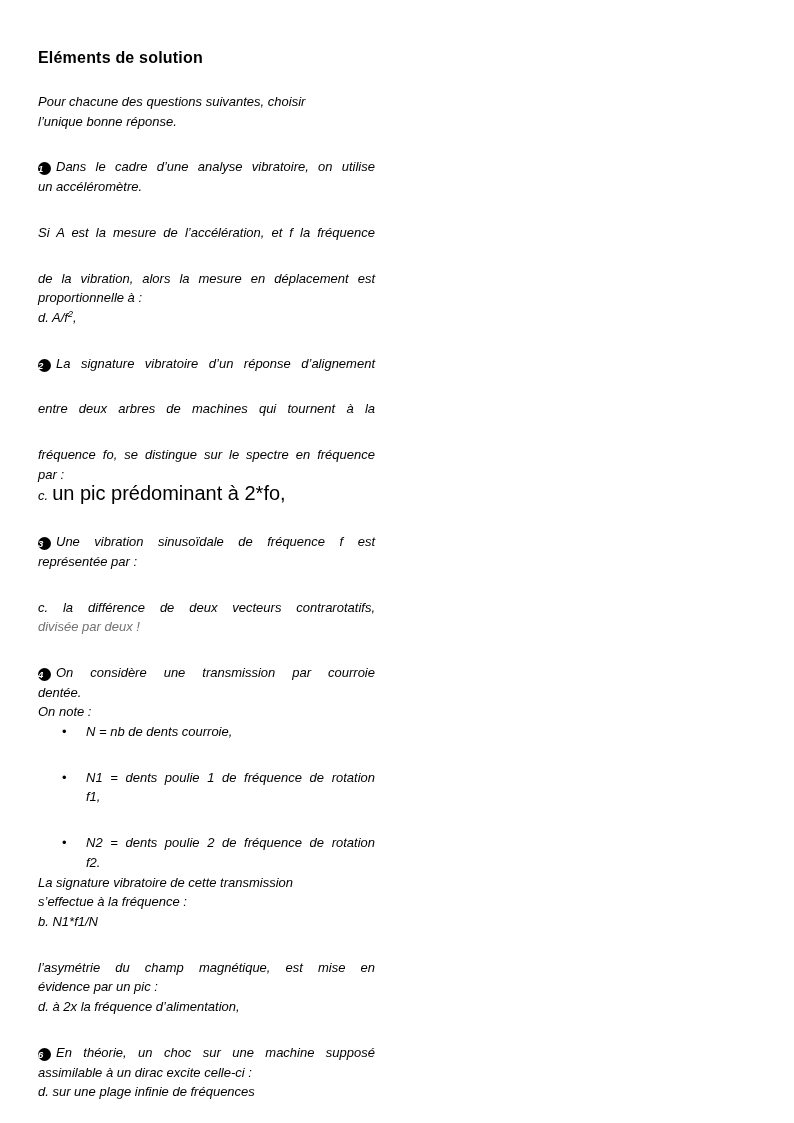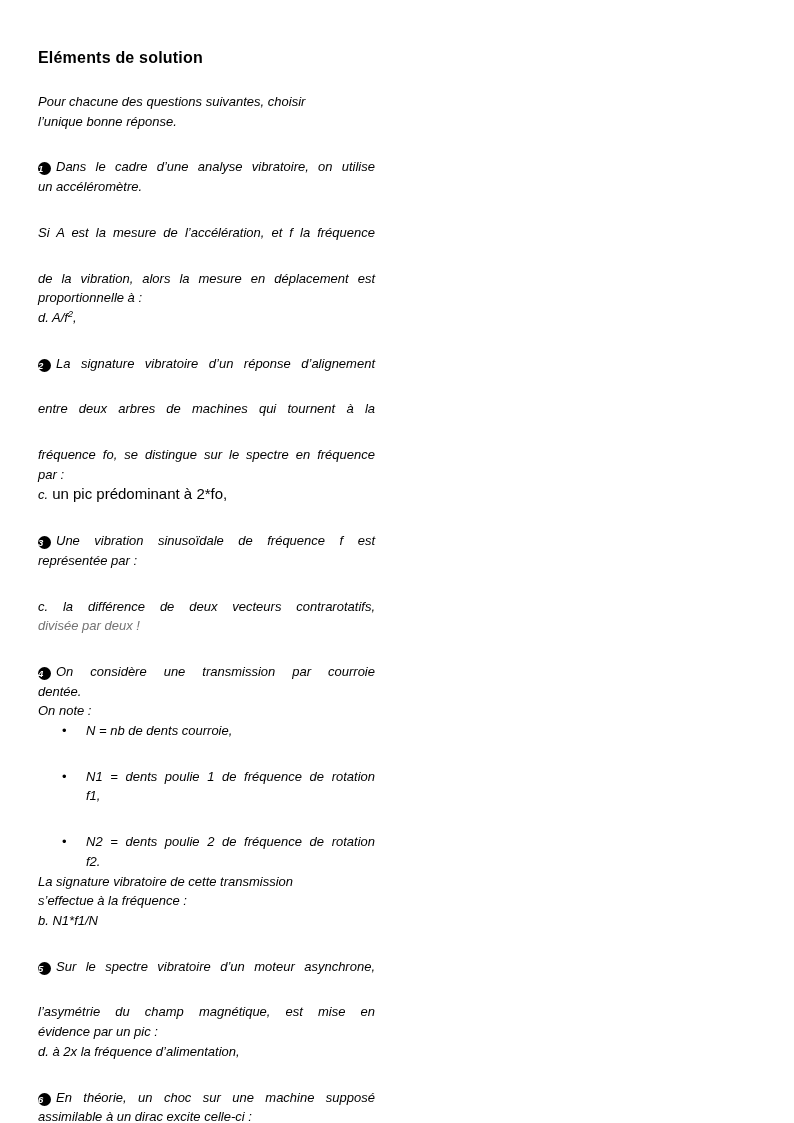--- a/index.html
+++ b/index.html
@@ -53,21 +53,21 @@
     font-style: italic;
     line-height: 13px;
     text-align: center;
     margin-right: 5px;
     vertical-align: -1px;
   }
   .red { color: #737373; }
   .ans-label { font-style: italic; }
   .ans-regular {
     font-style: normal;
-    font-size: 15px;
+    font-size: 20px;
     margin-left: 4px;
   }
   .bullet-item {
     position: relative;
     padding-left: 48px;
   }
   .bullet-item .dot {
     position: absolute;
     left: 24px;
     top: 0;
@@ -126,21 +126,20 @@
 
     <span class="line bullet-item jl"><span class="dot">•</span><span>N2 = dents poulie 2 de fréquence de rotation</span></span>
     <span class="line bullet-item">f2.</span>
 
     <span class="line">La signature vibratoire de cette transmission</span>
     <span class="line">s’effectue à la fréquence :</span>
     <span class="line">b. N1*f1/N</span>
   </div>
 
   <div class="para">
-    <span class="line jl"><span class="qnum">5</span><span>Sur le spectre vibratoire d’un moteur asynchrone,</span></span>
     <span class="line jl">l’asymétrie du champ magnétique, est mise en</span>
     <span class="line">évidence par un pic :</span>
     <span class="line">d. à 2x la fréquence d’alimentation,</span>
   </div>
 
   <div class="para">
     <span class="line jl"><span class="qnum">6</span><span>En théorie, un choc sur une machine supposé</span></span>
     <span class="line">assimilable à un dirac excite celle-ci :</span>
     <span class="line">d. sur une plage infinie de fréquences</span>
   </div>

